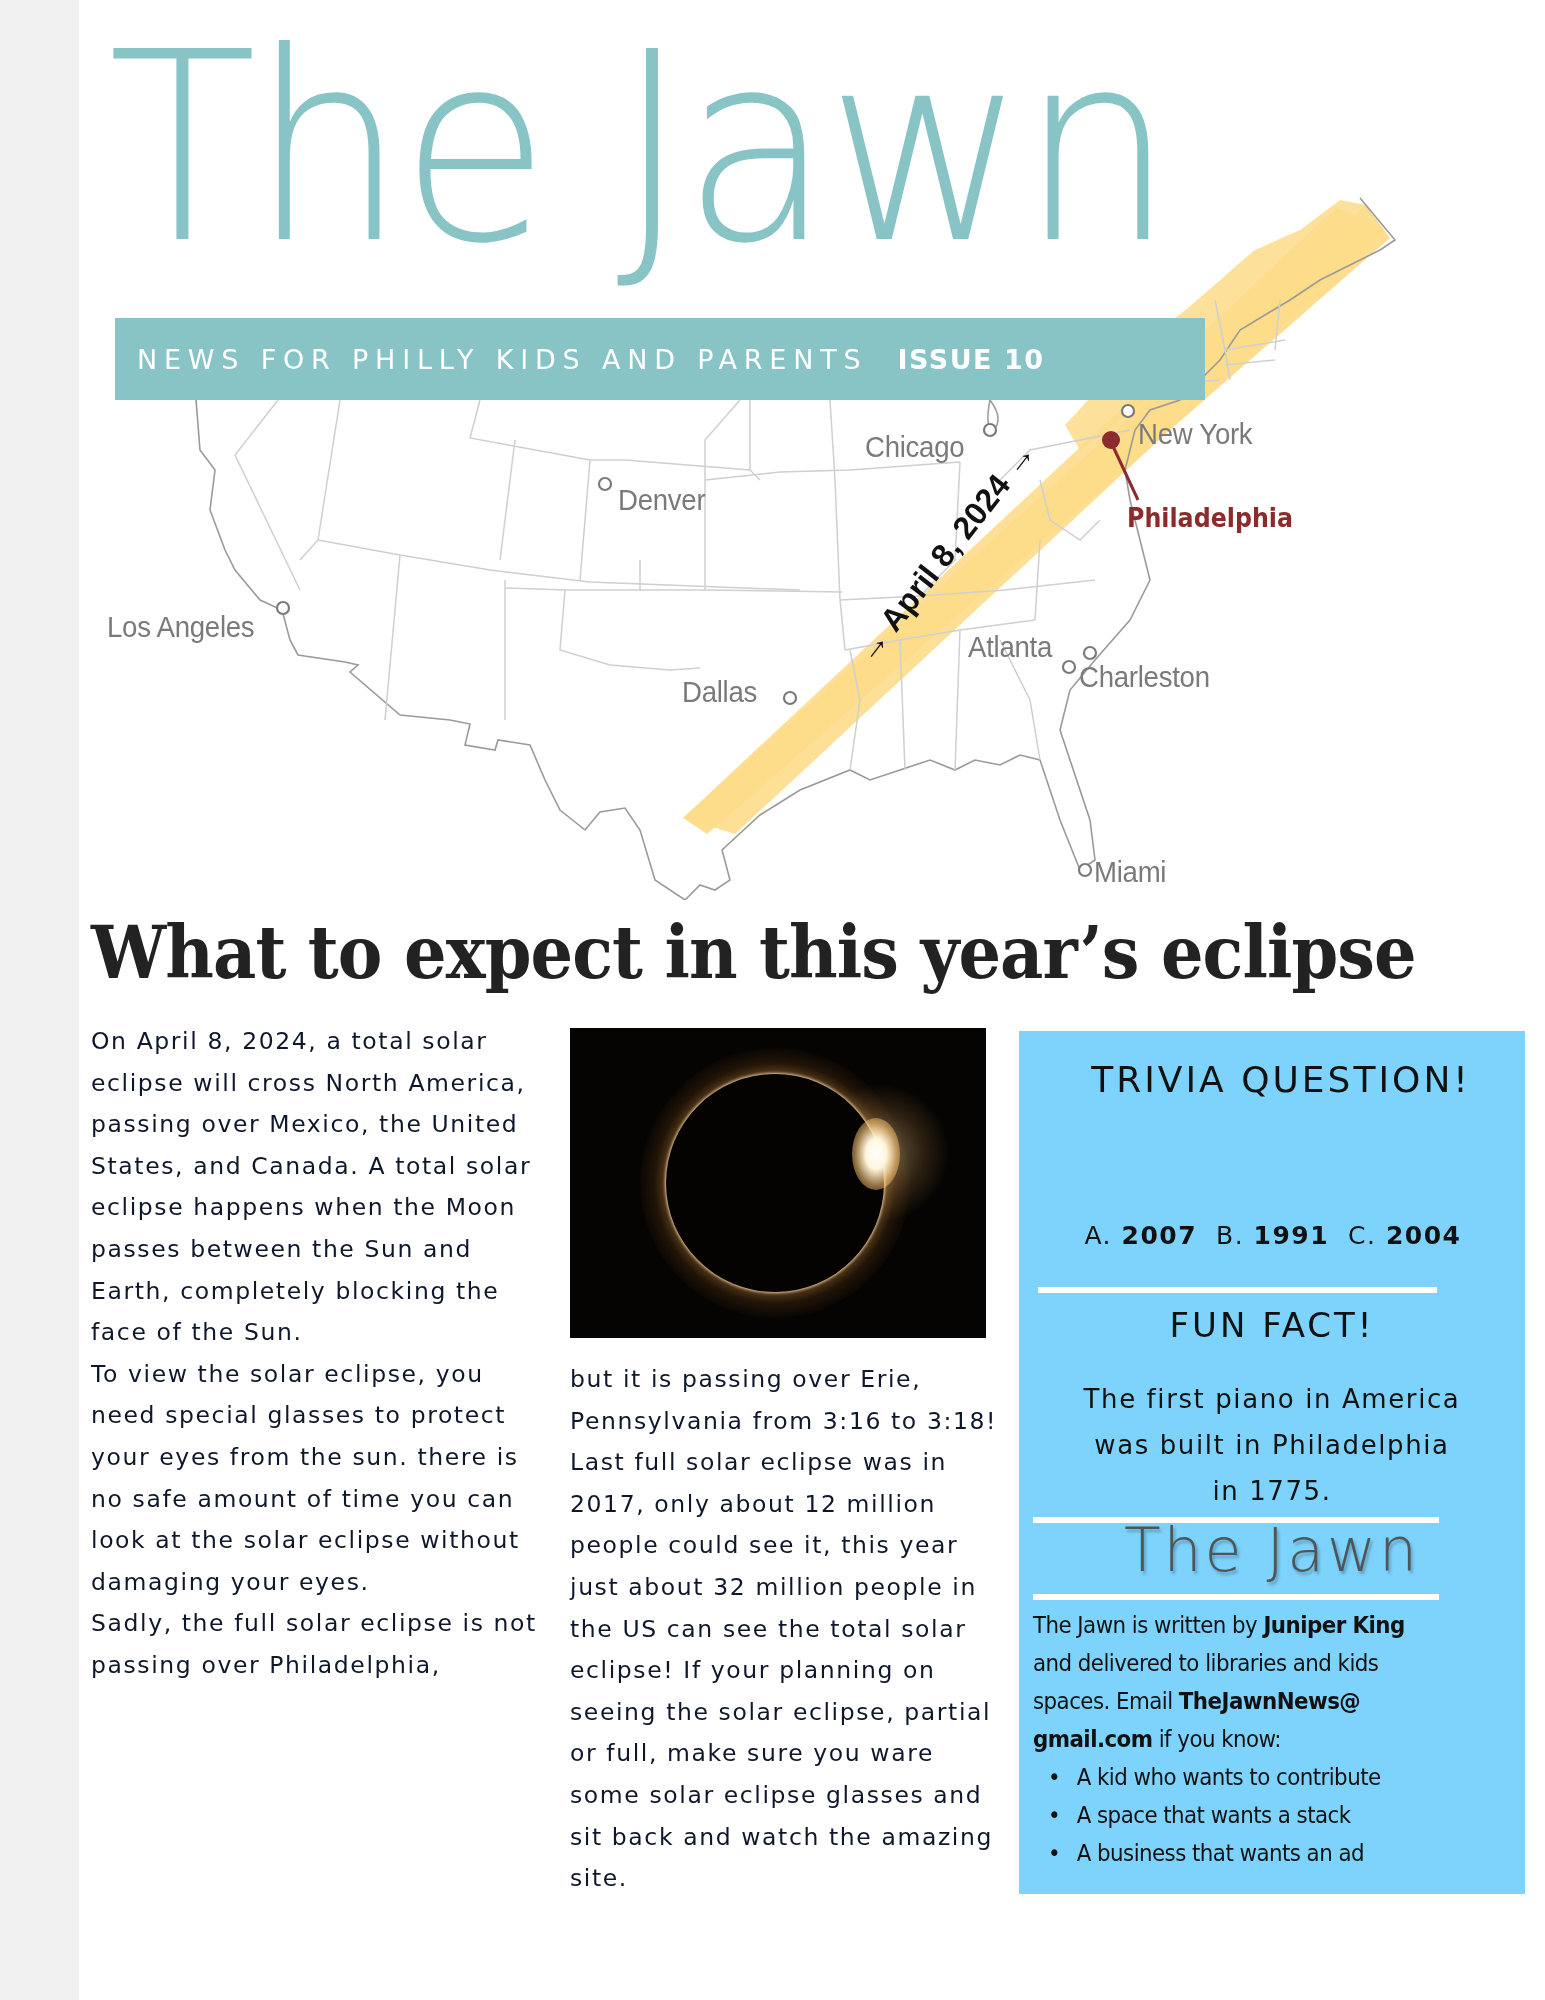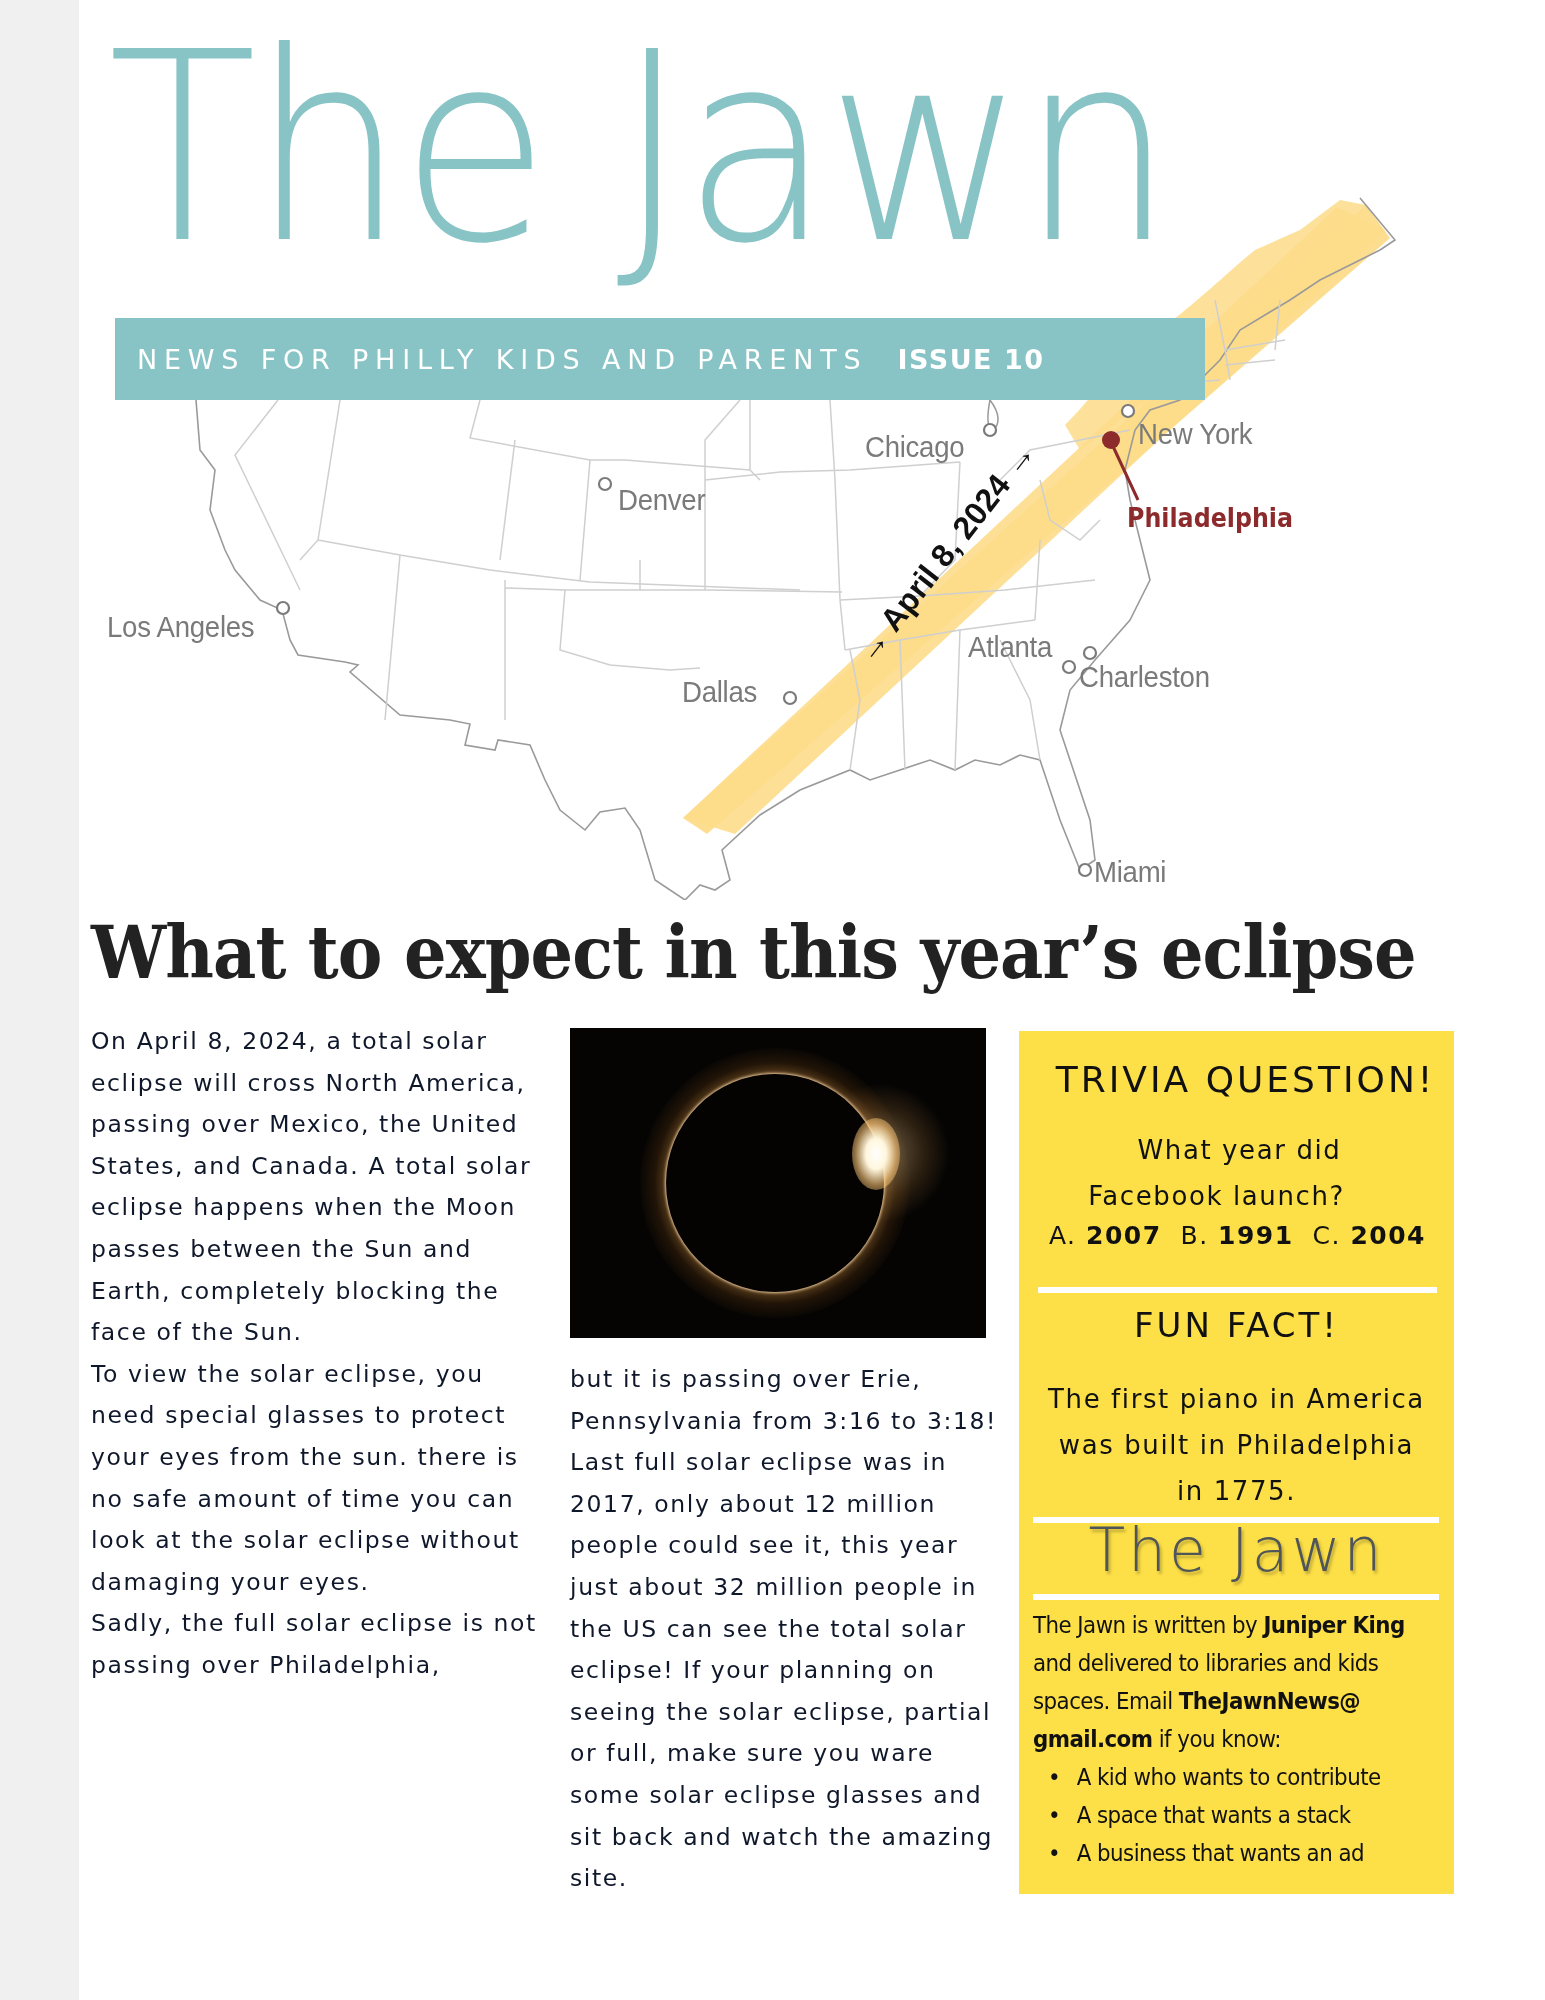--- a/index.html
+++ b/index.html
@@ -33,21 +33,21 @@
   .photo { position: absolute; left: 570px; top: 1028px; width: 416px; height: 310px; background: #050403; overflow: hidden; }
   .photo .glow { position: absolute; left: 70px; top: 20px; width: 270px; height: 270px; border-radius: 50%;
     background: radial-gradient(circle at 50% 50%, rgba(0,0,0,0) 44%, rgba(255,214,150,0.95) 47%, rgba(214,150,70,0.55) 53%, rgba(120,70,20,0.25) 63%, rgba(0,0,0,0) 72%); }
   .photo .moon { position: absolute; left: 96px; top: 46px; width: 218px; height: 218px; border-radius: 50%; background: #050302; box-shadow: 0 0 3px 1px rgba(255,220,170,0.9); }
   .photo .diamond { position: absolute; left: 282px; top: 90px; width: 48px; height: 72px; border-radius: 50%;
     background: radial-gradient(ellipse at 50% 50%, #ffffff 0%, #fff6dd 30%, rgba(255,200,120,0.6) 60%, rgba(255,170,80,0) 100%); }
   .photo .flare { position: absolute; left: 240px; top: 55px; width: 140px; height: 140px; border-radius: 50%;
     background: radial-gradient(circle, rgba(255,220,160,0.45) 0%, rgba(255,180,90,0.15) 45%, rgba(0,0,0,0) 70%); }
 
   
-  .sidebar { position: absolute; left: 1019px; top: 1031px; width: 435px; height: 863px; background: #fde047; }
+  .sidebar { position: absolute; left: 1019px; top: 1031px; width: 506px; height: 863px; background: #7dd3fc; }
   .sb-h { position: absolute; left: 0; width: 100%; text-align: center; font-family: "DejaVu Sans", sans-serif; color: #111; white-space: nowrap; }
   .trivia-title { top: 28px; font-size: 36px; letter-spacing: 3px; padding-left: 18px; }
   .trivia-q { top: 96px; font-size: 26px; line-height: 46px; letter-spacing: 1.6px; }
   .trivia-opts { top: 190px; font-size: 25px; letter-spacing: 1.5px; padding-left: 2px; }
   .trivia-opts b { font-weight: bold; }
   .rule { position: absolute; height: 6px; background: #ffffff; }
   .rule1 { left: 19px; top: 256px; width: 399px; }
   .fun-title { top: 274px; font-size: 34px; letter-spacing: 3px; }
   .fun-text { top: 345px; font-size: 26px; line-height: 46px; letter-spacing: 1.6px; }
   .rule2 { left: 14px; top: 486px; width: 406px; }
@@ -160,24 +160,20 @@
   <div class="moon"></div>
   <div class="diamond"></div>
 </div>
 
 <div class="col col-mid">
   <p>but it is passing over Erie, Pennsylvania from 3:16 to 3:18! Last full solar eclipse was in 2017, only about 12 million people could see it, this year just about 32 million people in the US can see the total solar eclipse! If your planning on seeing the solar eclipse, partial or full, make sure you ware some solar eclipse glasses and sit back and watch the amazing site.</p>
 </div>
 
 <aside class="sidebar">
   <div class="sb-h trivia-title">TRIVIA QUESTION!</div>
-  <div class="sb-h trivia-q">
-    <div style="padding-left:6px;">What year did</div>
-    <div style="padding-right:40px;">Facebook launch?</div>
-  </div>
   <div class="sb-h trivia-opts">
     <span>A.</span> <b>2007</b>&nbsp;
     <span>B.</span> <b>1991</b>&nbsp;
     <span>C.</span> <b>2004</b>
   </div>
   <div class="rule rule1"></div>
 
   <div class="sb-h fun-title">FUN FACT!</div>
   <div class="sb-h fun-text">
     <div>The first piano in America</div>

